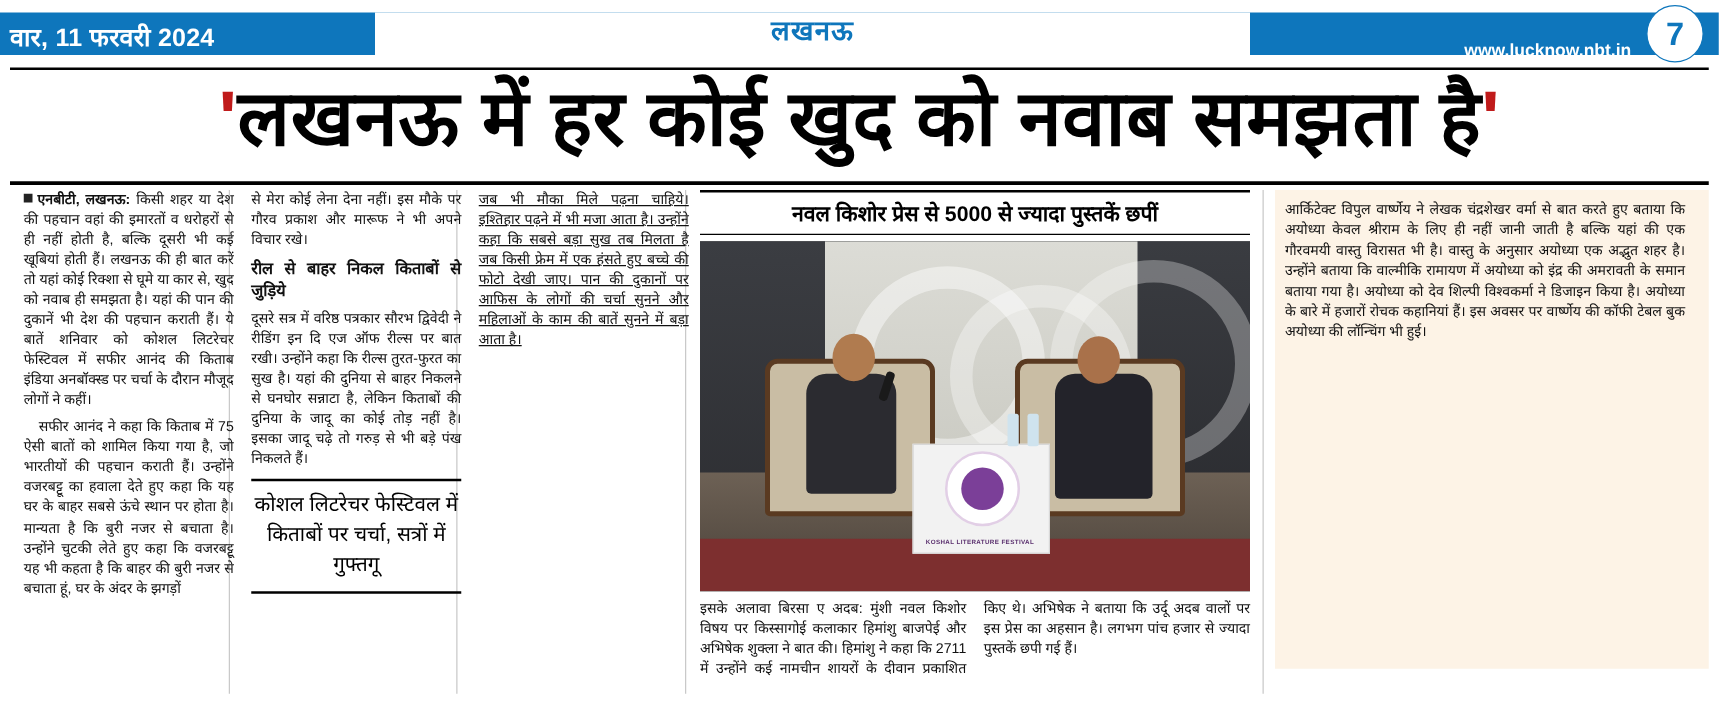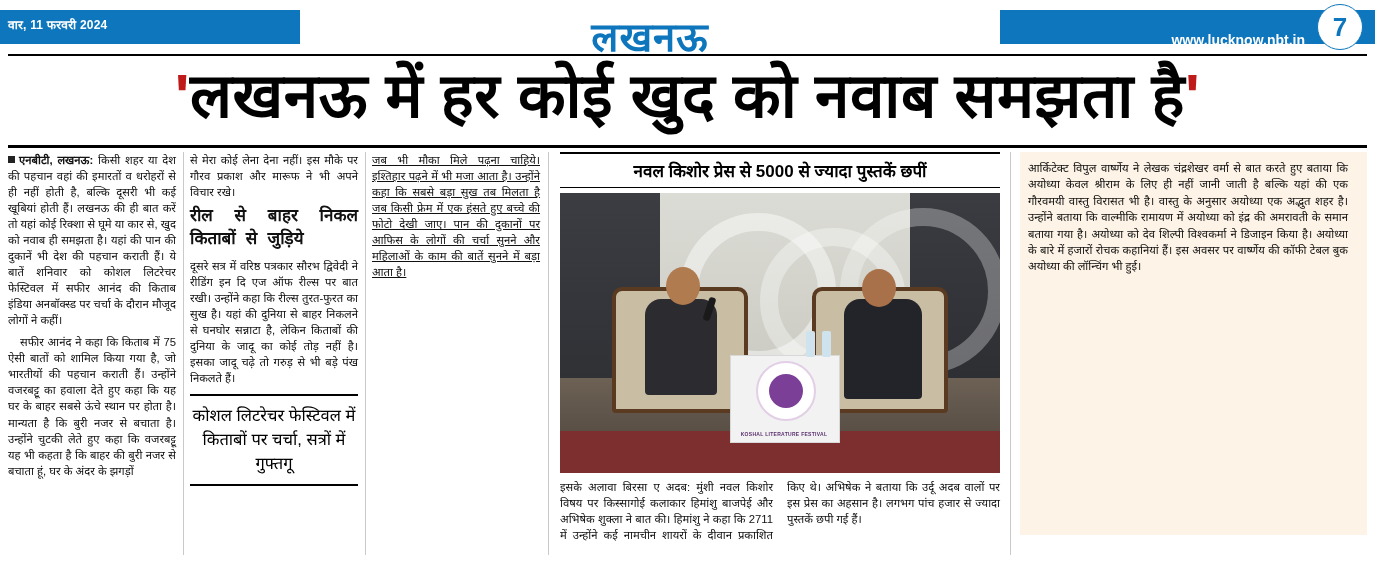--- a/index.html
+++ b/index.html
@@ -38,32 +38,32 @@
   .masthead-white {
     position: absolute;
     left: 300px; top: 10px;
     width: 700px; height: 34px;
     background: #ffffff;
   }
   .masthead-date {
     position: absolute;
     left: 8px; top: 16px;
     color: #ffffff;
-    font-size: 12px;
+    font-size: 20px;
     font-weight: bold;
     font-family: "Liberation Sans", sans-serif;
     letter-spacing: 0.2px;
   }
   .masthead-title {
     position: absolute;
     left: 300px; top: 8px;
     width: 700px;
     text-align: center;
     color: #0e76bc;
-    font-size: 40px;
+    font-size: 22px;
     font-weight: bold;
     letter-spacing: 1px;
   }
   .masthead-url {
     position: absolute;
     right: 70px; top: 32px;
     color: #ffffff;
     font-size: 14px;
     font-weight: bold;
   }
@@ -116,20 +116,21 @@
   }
 
   .col {
     position: absolute;
     top: 0;
     font-size: 11.3px;
     line-height: 1.42;
     color: #111;
     text-align: justify;
     font-family: "Liberation Sans", sans-serif;
+    margin-left: 11px;
   }
   .col p { margin: 0 0 6px 0; }
   .col p.ind { text-indent: 12px; }
 
   .col1 { left: 0px; width: 168px; }
   .col2 { left: 182px; width: 168px; }
   .col3 { left: 364px; width: 168px; text-decoration: underline; }
 
   .vline {
     position: absolute;
@@ -312,21 +313,21 @@
     <div class="col col1">
       <p>
         <span class="bullet-sq"></span><span class="lead-bold">एनबीटी, लखनऊ:</span>
         <span>किसी शहर या देश की पहचान वहां की इमारतों व धरोहरों से ही नहीं होती है, बल्कि दूसरी भी कई खूबियां होती हैं। लखनऊ की ही बात करें तो यहां कोई रिक्शा से घूमे या कार से, खुद को नवाब ही समझता है। यहां की पान की दुकानें भी देश की पहचान कराती हैं। ये बातें शनिवार को कोशल लिटरेचर फेस्टिवल में सफीर आनंद की किताब इंडिया अनबॉक्स्ड पर चर्चा के दौरान मौजूद लोगों ने कहीं।</span>
       </p>
       <p class="ind">सफीर आनंद ने कहा कि किताब में 75 ऐसी बातों को शामिल किया गया है, जो भारतीयों की पहचान कराती हैं। उन्होंने वजरबट्टू का हवाला देते हुए कहा कि यह घर के बाहर सबसे ऊंचे स्थान पर होता है। मान्यता है कि बुरी नजर से बचाता है। उन्होंने चुटकी लेते हुए कहा कि वजरबट्टू यह भी कहता है कि बाहर की बुरी नजर से बचाता हूं, घर के अंदर के झगड़ों</p>
     </div>
 
     <div class="col col2">
       <p>से मेरा कोई लेना देना नहीं। इस मौके पर गौरव प्रकाश और मारूफ ने भी अपने विचार रखे।</p>
-      <p style="font-weight:bold;font-size:17px;line-height:1.35;font-family:Liberation Mono, monospace;">रील से बाहर निकल किताबों से जुड़िये</p>
+      <p style="font-weight:bold;font-size:13px;line-height:1.35;">रील से बाहर निकल किताबों से जुड़िये</p>
       <p>दूसरे सत्र में वरिष्ठ पत्रकार सौरभ द्विवेदी ने रीडिंग इन दि एज ऑफ रील्स पर बात रखी। उन्होंने कहा कि रील्स तुरत-फुरत का सुख है। यहां की दुनिया से बाहर निकलने से घनघोर सन्नाटा है, लेकिन किताबों की दुनिया के जादू का कोई तोड़ नहीं है। इसका जादू चढ़े तो गरुड़ से भी बड़े पंख निकलते हैं।</p>
       <div class="promo-box">कोशल लिटरेचर फेस्टिवल में किताबों पर चर्चा, सत्रों में गुफ्तगू</div>
     </div>
 
     <div class="col col3">
       <p>जब भी मौका मिले पढ़ना चाहिये। इश्तिहार पढ़ने में भी मजा आता है। उन्होंने कहा कि सबसे बड़ा सुख तब मिलता है जब किसी फ्रेम में एक हंसते हुए बच्चे की फोटो देखी जाए। पान की दुकानों पर आफिस के लोगों की चर्चा सुनने और महिलाओं के काम की बातें सुनने में बड़ा आता है।</p>
     </div>
 
     <div class="photo-block">
       <div class="photo-caption-head">नवल किशोर प्रेस से 5000 से ज्यादा पुस्तकें छपीं</div>

